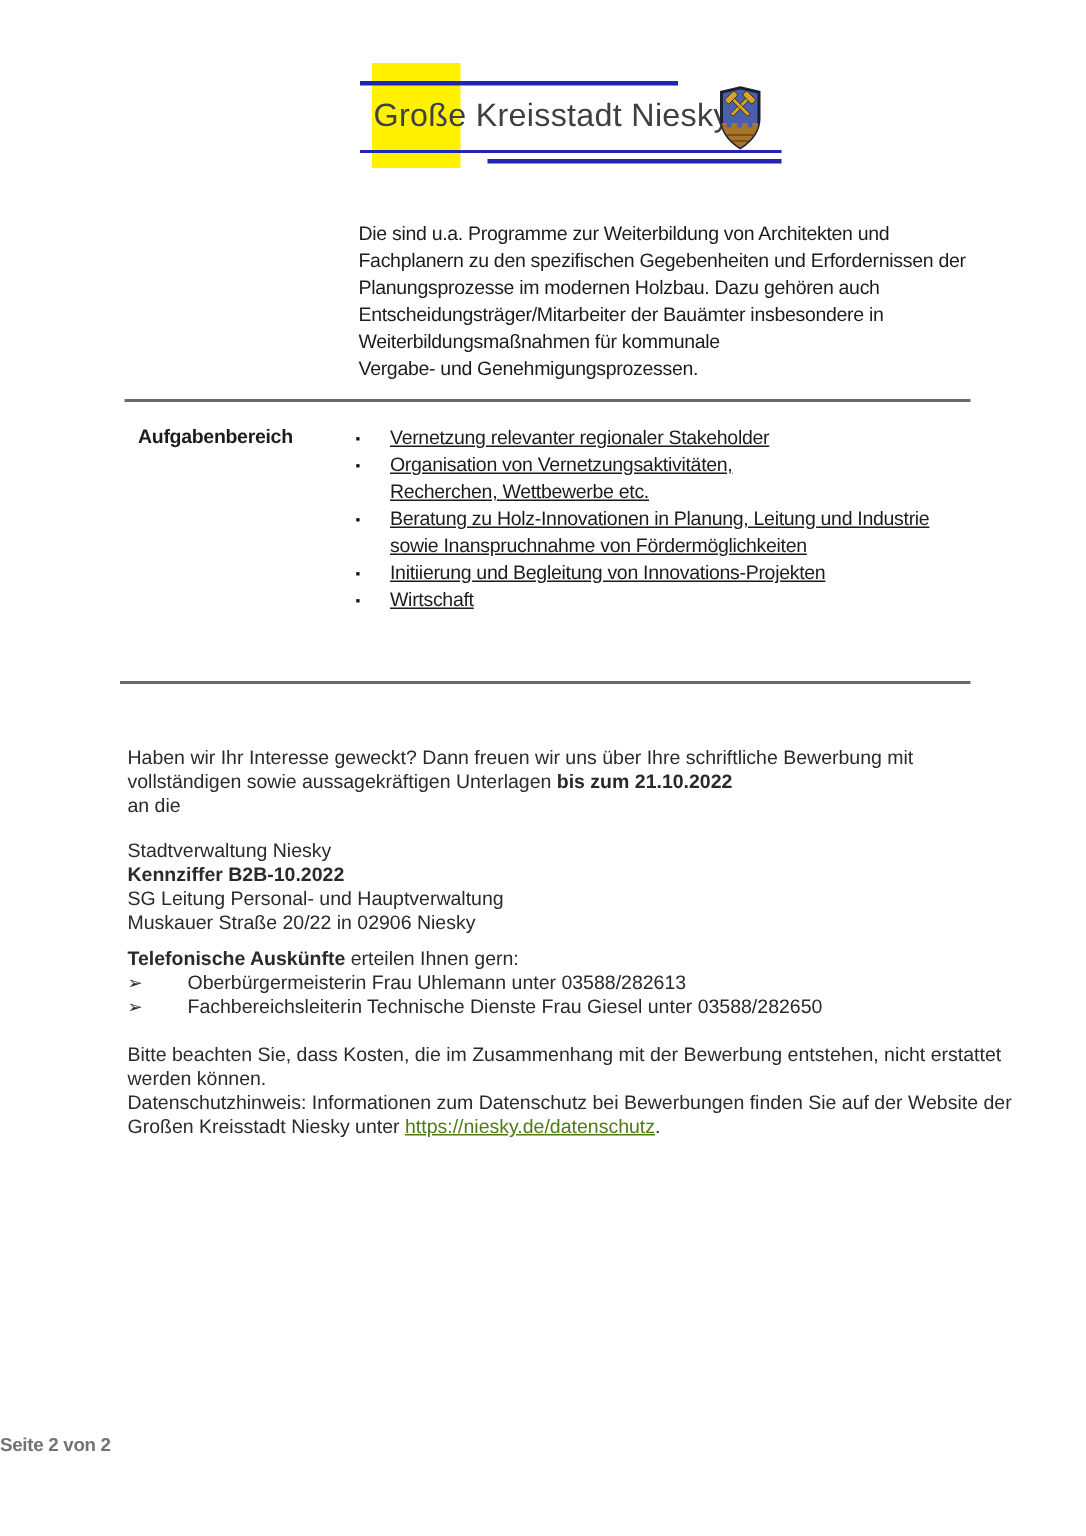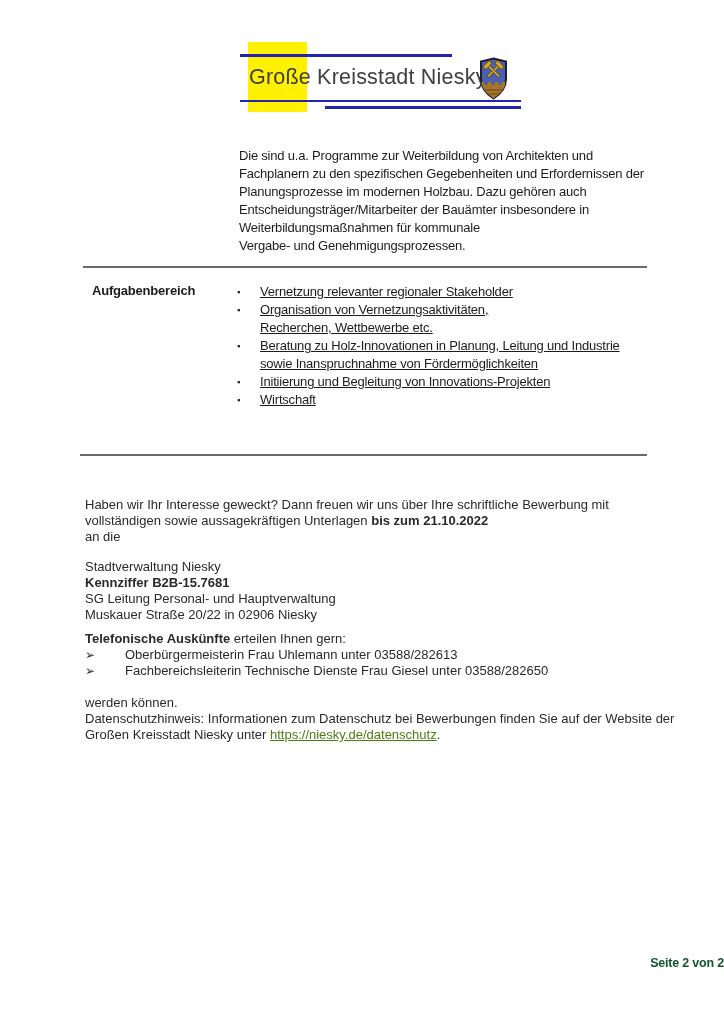--- a/index.html
+++ b/index.html
@@ -43,21 +43,21 @@
   .blk2{position:absolute;left:85px;top:559px;width:600px;}
   .blk3{position:absolute;left:85px;top:631px;width:600px;}
   .blk4{position:absolute;left:85px;top:695px;width:600px;}
   .bold{font-weight:bold;}
   .ph-row{display:flex;}
   .ph-row .arrow{width:40px;flex:0 0 40px;font-size:12px;}
   a.dslink{color:#4d7c0f;text-decoration:underline;cursor:pointer;}
   
   .footer{
     position:absolute;left:0;top:956px;width:100%;
-    text-align:right;font-weight:bold;font-size:12.5px;color:#14532d;letter-spacing:-0.2px;
+    text-align:left;font-weight:bold;font-size:12.5px;color:#737373;letter-spacing:-0.2px;
   }
 </style>
 </head>
 <body>
 
 <div class="page">
 
   <div class="logo">
     <div class="yellow"></div>
     <div class="line-top"></div>
@@ -144,38 +144,39 @@
   <div class="divider div2"></div>
 
   <div class="blk1 a-text">
     <div>Haben wir Ihr Interesse geweckt? Dann freuen wir uns über Ihre schriftliche Bewerbung mit</div>
     <div><span>vollständigen sowie aussagekräftigen Unterlagen </span><span class="bold">bis zum 21.10.2022</span></div>
     <div>an die</div>
   </div>
 
   <div class="blk2 a-text">
     <div>Stadtverwaltung Niesky</div>
-    <div class="bold">Kennziffer B2B-15.7681</div>
+    <div class="bold">Kennziffer B2B-10.2022</div>
     <div>SG Leitung Personal- und Hauptverwaltung</div>
     <div>Muskauer Straße 20/22 in 02906 Niesky</div>
   </div>
 
   <div class="blk3 a-text">
     <div><span class="bold">Telefonische Auskünfte</span><span> erteilen Ihnen gern:</span></div>
     <div class="ph-row">
       <span class="arrow">➢</span>
       <span>Oberbürgermeisterin Frau Uhlemann unter 03588/282613</span>
     </div>
     <div class="ph-row">
       <span class="arrow">➢</span>
       <span>Fachbereichsleiterin Technische Dienste Frau Giesel unter 03588/282650</span>
     </div>
   </div>
 
   <div class="blk4 a-text">
+    <div>Bitte beachten Sie, dass Kosten, die im Zusammenhang mit der Bewerbung entstehen, nicht erstattet</div>
     <div>werden können.</div>
     <div>Datenschutzhinweis: Informationen zum Datenschutz bei Bewerbungen finden Sie auf der Website der</div>
     <div><span>Großen Kreisstadt Niesky unter </span><a class="dslink" href="#">https://niesky.de/datenschutz</a><span>.</span></div>
   </div>
 
   <div class="footer">Seite 2 von 2</div>
 
 </div>
 
 </body></html>

